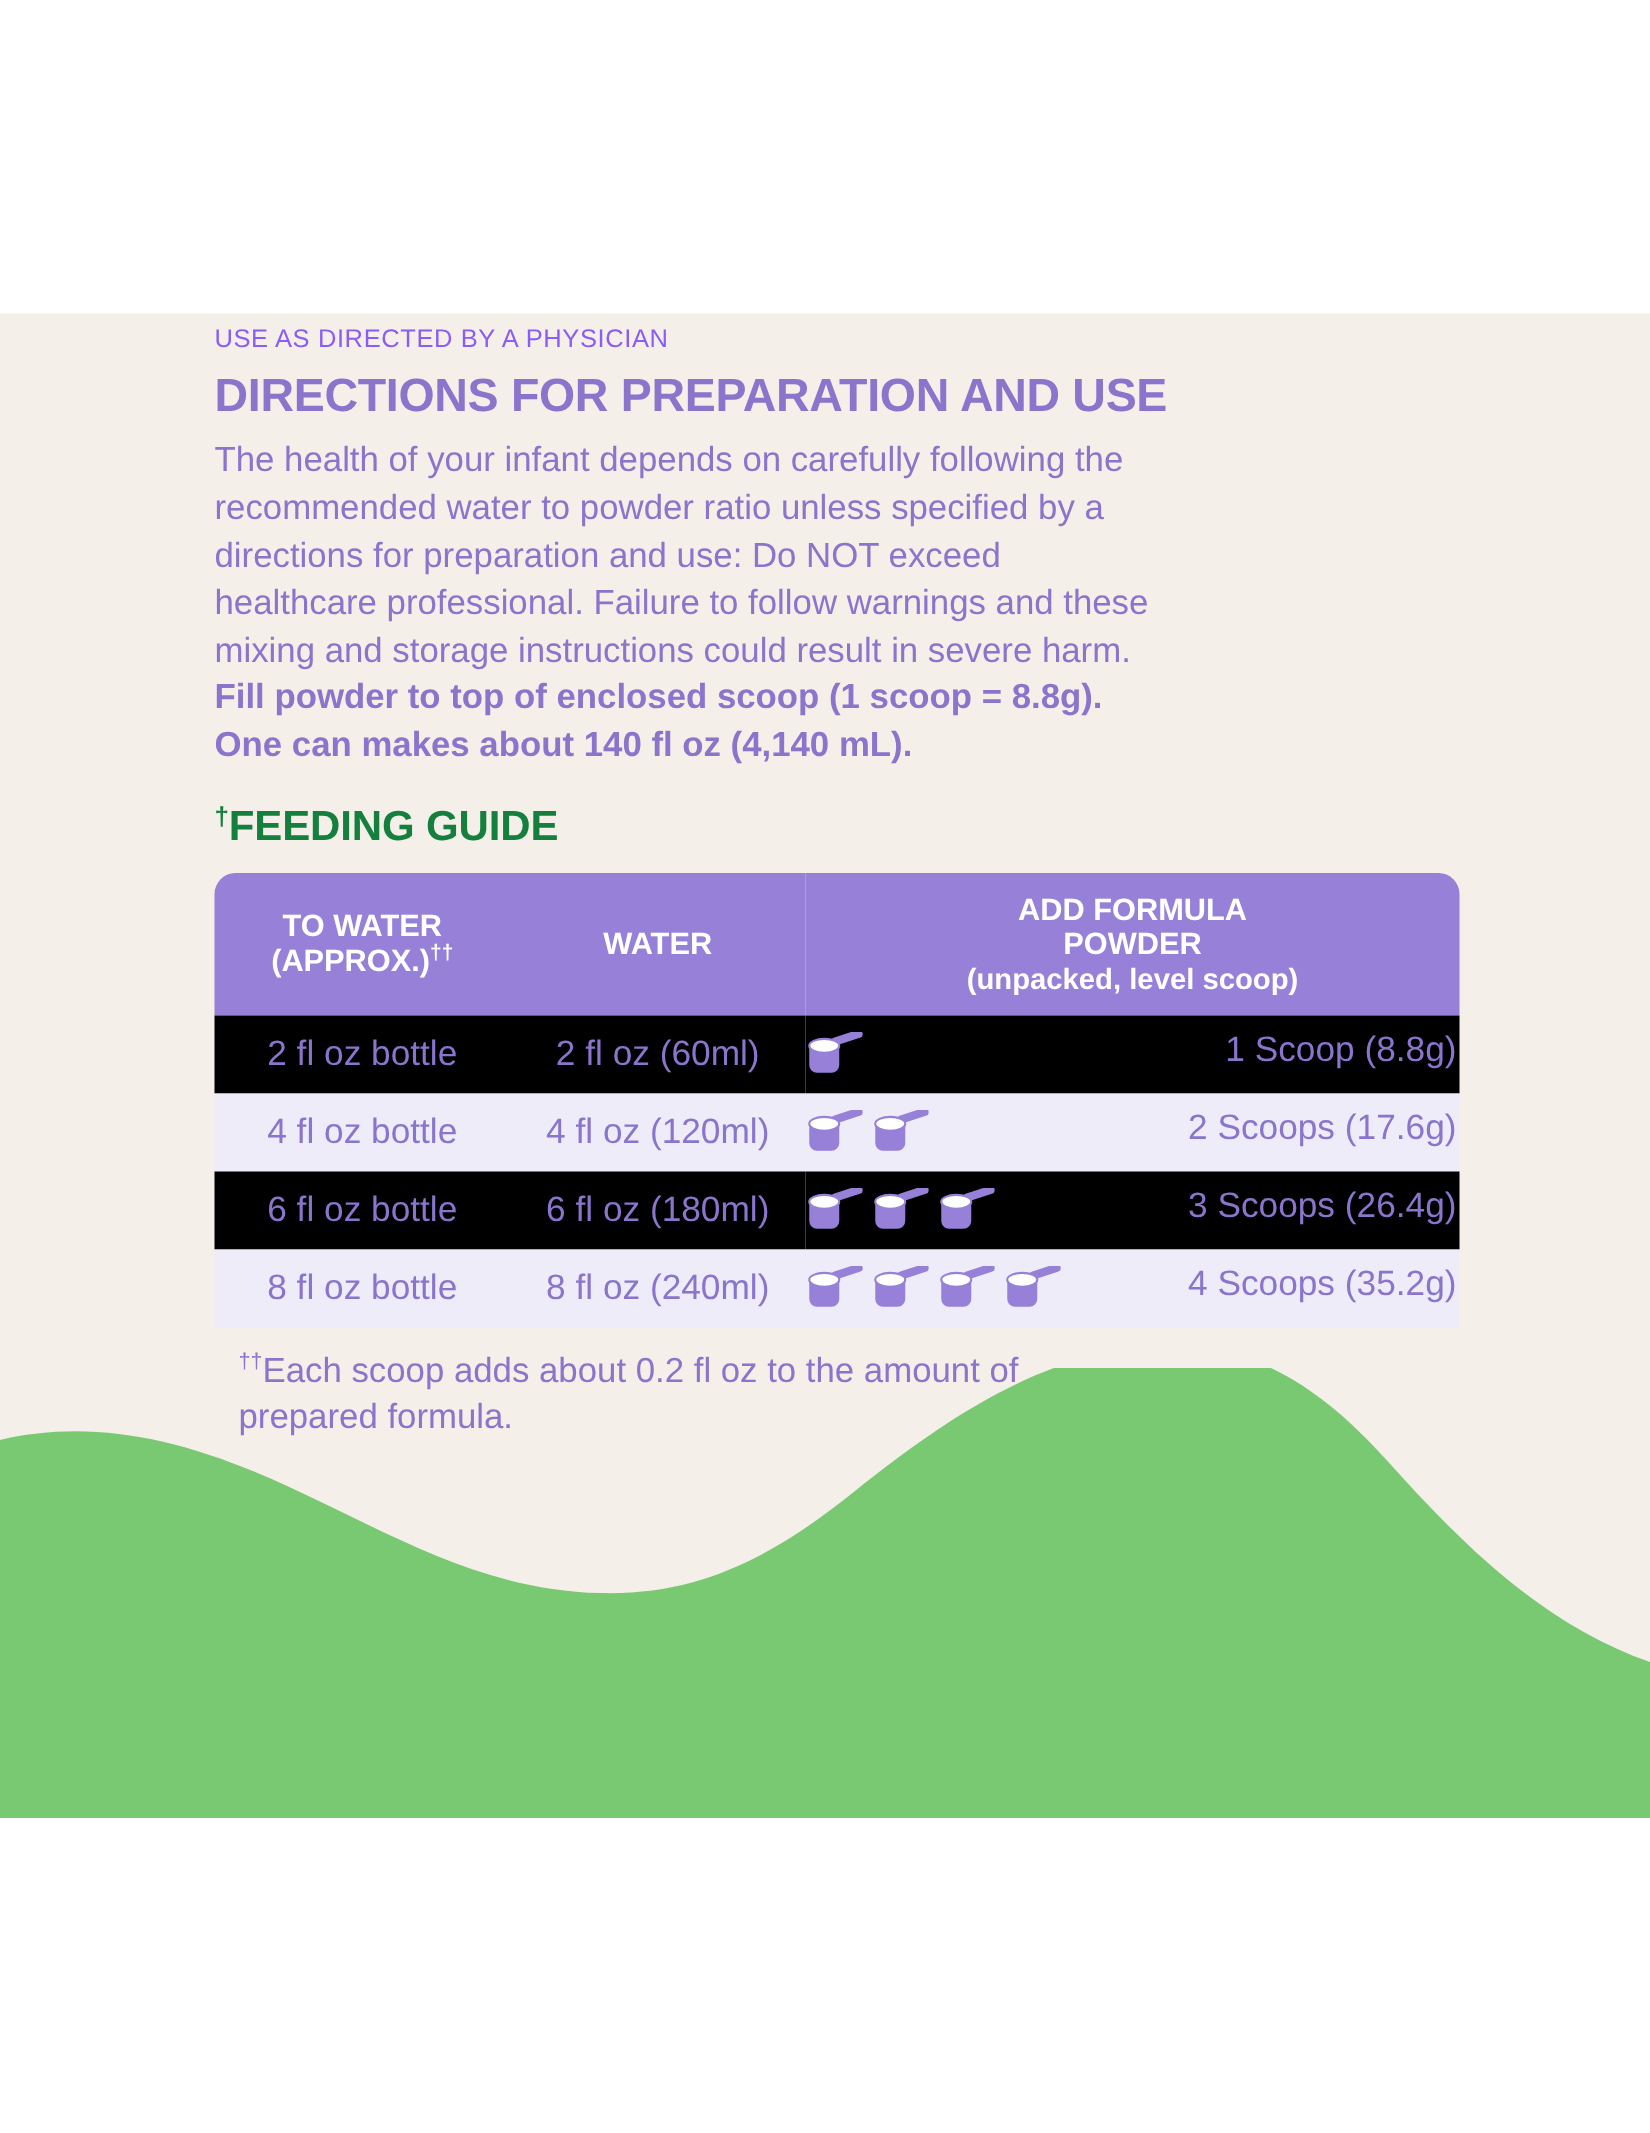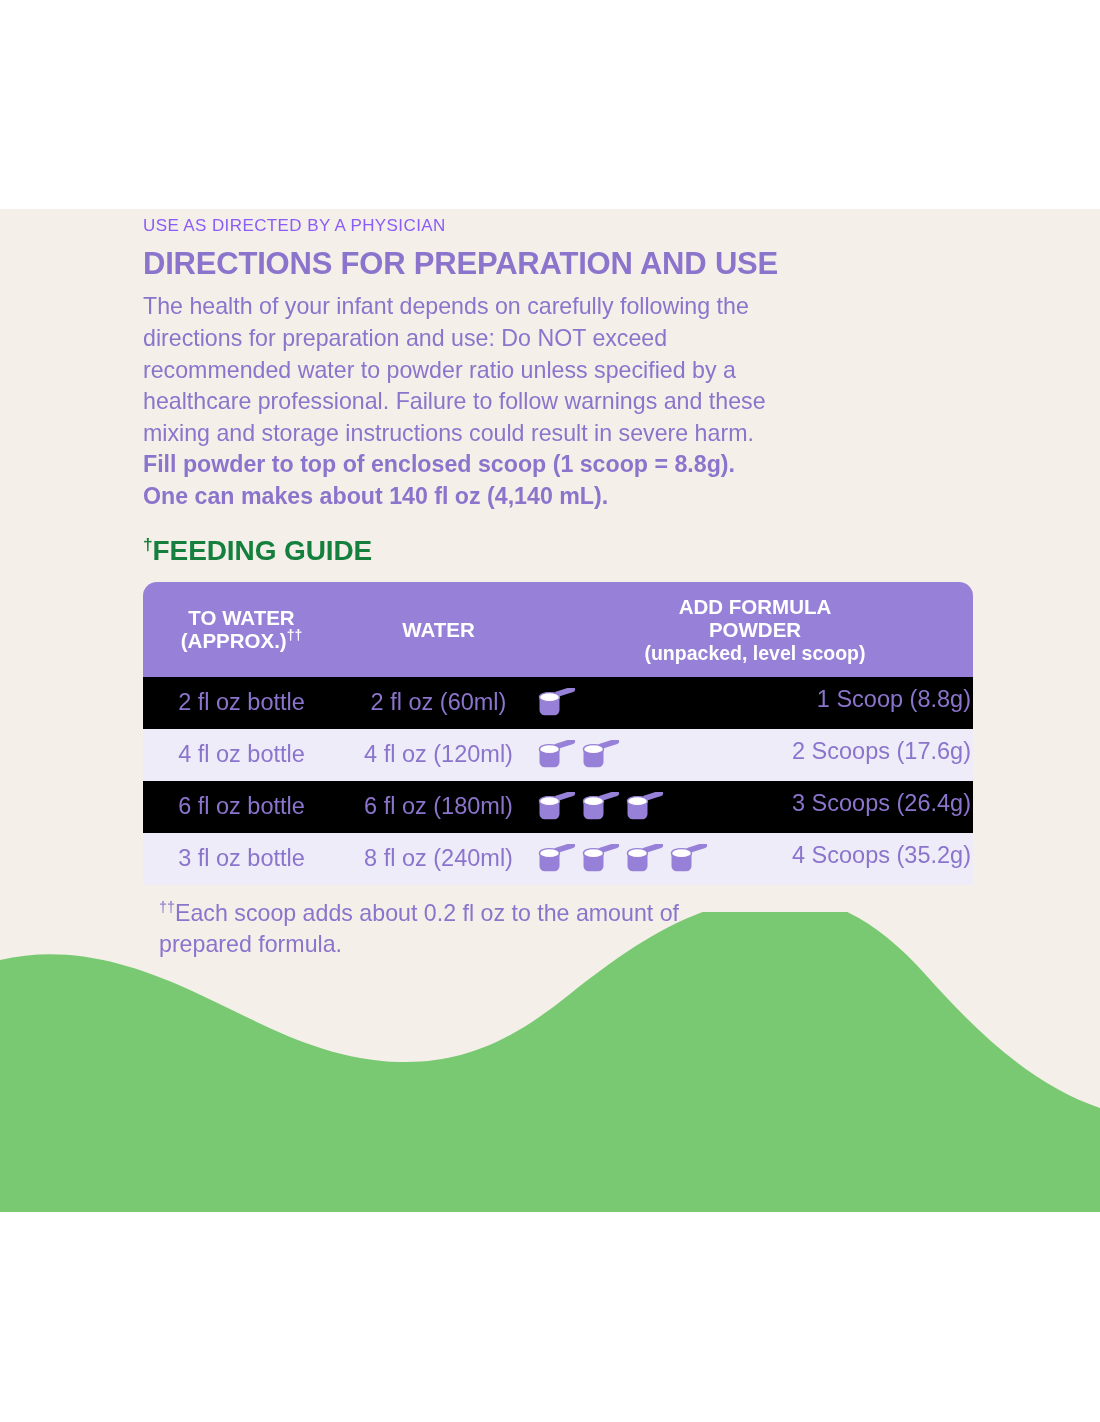--- a/index.html
+++ b/index.html
@@ -209,22 +209,22 @@
     </svg>
 
     <div id="content">
 
       <p class="eyebrow">USE AS DIRECTED BY A PHYSICIAN</p>
 
       <h1 class="title">DIRECTIONS FOR PREPARATION AND USE</h1>
 
       <div class="body-copy">
         <span class="ln">The health of your infant depends on carefully following the</span>
+        <span class="ln">recommended water to powder ratio unless specified by a</span>
         <span class="ln">directions for preparation and use: Do NOT exceed</span>
-        <span class="ln">recommended water to powder ratio unless specified by a</span>
         <span class="ln">healthcare professional. Failure to follow warnings and these</span>
         <span class="ln">mixing and storage instructions could result in severe harm.</span>
         <span class="ln bold">Fill powder to top of enclosed scoop (1 scoop = 8.8g).</span>
         <span class="ln bold">One can makes about 140 fl oz (4,140 mL).</span>
       </div>
 
       <h2 class="section-title"><sup>†</sup><span>FEEDING GUIDE</span></h2>
 
       <table class="fg-table">
         <colgroup>
@@ -314,21 +314,21 @@
                     <ellipse cx="12.5" cy="9.2" rx="10" ry="4.6" fill="#ffffff"></ellipse>
                     <ellipse cx="12.5" cy="9.2" rx="10" ry="4.6" fill="none" stroke="#9680d8" stroke-width="1.4"></ellipse>
                   </svg>
                 </span>
                 <span class="powder-label">3 Scoops (26.4g)</span>
               </div>
             </td>
           </tr>
 
           <tr class="even">
-            <td class="col-make">3 fl oz bottle</td>
+            <td class="col-make">8 fl oz bottle</td>
             <td class="col-water">8 fl oz (240ml)</td>
             <td class="col-powder">
               <div class="powder-cell">
                 <span class="scoops">
                   <svg class="scoop-svg" width="42" height="30" viewBox="0 0 42 30">
                     <rect x="17" y="4.5" width="22" height="5.5" rx="2.7" fill="#9680d8" transform="rotate(-18 17 7.2)"></rect>
                     <path d="M2.5,9.5 h20 v12.5 a5.2,5.2 0 0 1 -5.2,5.2 h-9.6 a5.2,5.2 0 0 1 -5.2,-5.2 Z" fill="#9680d8"></path>
                     <ellipse cx="12.5" cy="9.2" rx="10" ry="4.6" fill="#ffffff"></ellipse>
                     <ellipse cx="12.5" cy="9.2" rx="10" ry="4.6" fill="none" stroke="#9680d8" stroke-width="1.4"></ellipse>
                   </svg>

